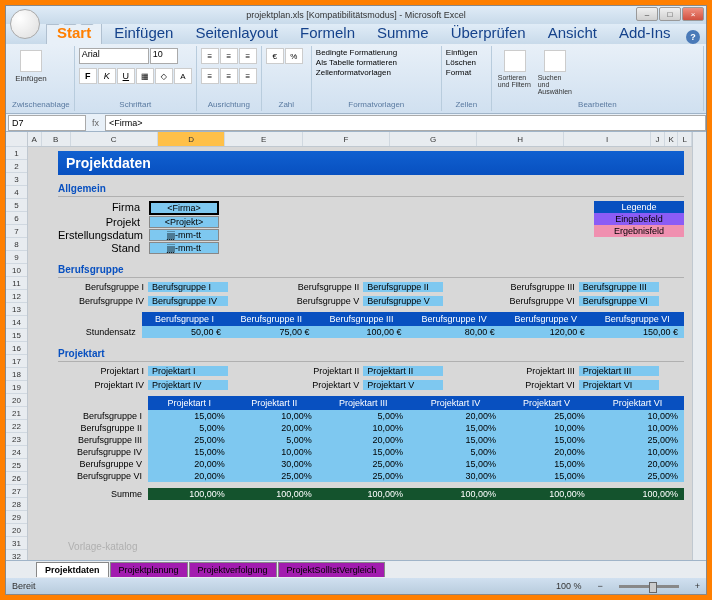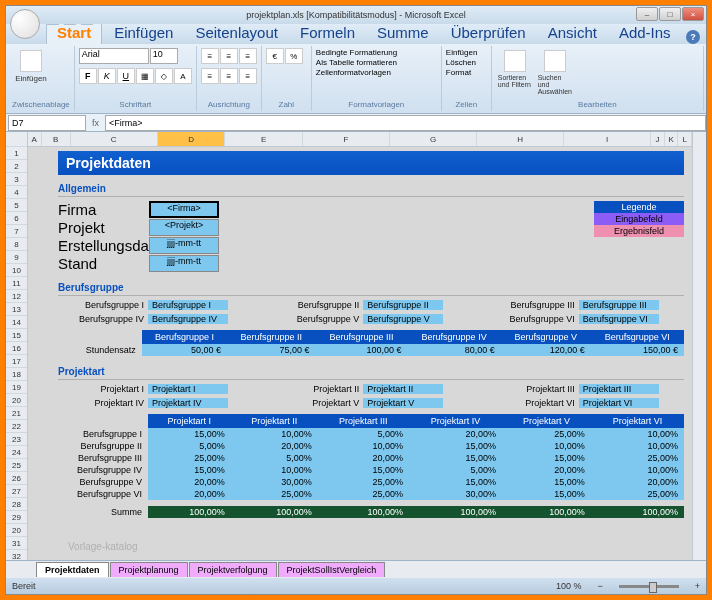--- a/index.html
+++ b/index.html
@@ -37,21 +37,21 @@
 .main{flex:1;overflow:hidden;position:relative}
 .colheaders{height:15px;background:#e8ecf0;border-bottom:1px solid #c0c8d0;display:flex}
 .colheaders div{border-right:1px solid #d0d8e0;font-size:8px;text-align:center;color:#333;line-height:15px}
 .colheaders div.active{background:#ffc048}
 .content{position:absolute;top:15px;left:0;right:0;bottom:0;background:#d8d8d8;overflow:hidden}
 .doc{margin:4px 8px 4px 30px;background:#d8d8d8;padding:0}
 .section-title{background:linear-gradient(#1060d0,#0850c0);color:#fff;font-weight:bold;font-size:14px;padding:4px 8px;margin-bottom:6px}
 .section-label{color:#0850c0;font-weight:bold;font-size:10px;border-bottom:1px solid #b0b0b0;padding:2px 0;margin-bottom:4px}
 .allgemein{display:flex;justify-content:space-between;margin-bottom:8px}
 .fields{display:grid;grid-template-columns:90px 70px;gap:1px}
-.flabel{padding-right:0;font-size:15px}
+.flabel{text-align:right;padding-right:8px;font-size:11px}
 .fvalue{background:#7ec8f0;border:1px solid #888;text-align:center;font-size:9px}
 .fvalue.sel{border:2px solid #000}
 .legend{width:90px}
 .legend div{text-align:center;font-size:9px;padding:1px}
 .lg-head{background:#0850c0;color:#fff}
 .lg-in{background:#8b5cf6}
 .lg-out{background:#f090b0}
 .bgroups{display:grid;grid-template-columns:repeat(3,1fr);gap:4px 20px;margin-bottom:6px}
 .bgrow{display:flex}
 .bglabel{text-align:right;padding-right:4px;font-size:9px;width:90px}
@@ -63,21 +63,21 @@
 .rate-table td.val{background:#7ec8f0}
 .pct-table{width:100%;border-collapse:collapse}
 .pct-table th{background:#0850c0;color:#fff;font-size:9px;font-weight:normal;padding:2px;text-align:center}
 .pct-table td{font-size:9px;text-align:right;padding:1px 6px}
 .pct-table td.lbl{text-align:right;width:90px}
 .pct-table td.val{background:#7ec8f0}
 .pct-table tr.sum td.val{background:#14532d;color:#fff;text-align:right}
 .sheet-tabs{height:18px;background:#e8ecf0;border-top:1px solid #a0b4c8;display:flex;align-items:center;padding-left:30px;gap:1px}
 .sheet-tab{background:#fff;border:1px solid #888;border-bottom:none;padding:2px 8px;font-size:9px}
 .sheet-tab.active{background:#fff;font-weight:bold}
-.sheet-tab.inactive{background:#f0abfc}
+.sheet-tab.inactive{background:#a21caf}
 .statusbar{height:16px;background:linear-gradient(#d0e0f0,#b8ccdd);display:flex;align-items:center;justify-content:space-between;padding:0 6px;font-size:9px;color:#333}
 .zoom{display:flex;align-items:center;gap:16px}
 .zoom-slider{width:60px;height:3px;background:#888;position:relative}
 .zoom-slider::after{content:'';position:absolute;left:50%;top:-3px;width:6px;height:9px;background:#ccc;border:1px solid #666}
 .scrollbar-v{width:14px;background:#e8ecf0;border-left:1px solid #c0c8d0}
 .watermark{position:absolute;bottom:8px;left:40px;color:#b0b0b0;font-size:10px}
 </style>
 </head>
 <body>
 

